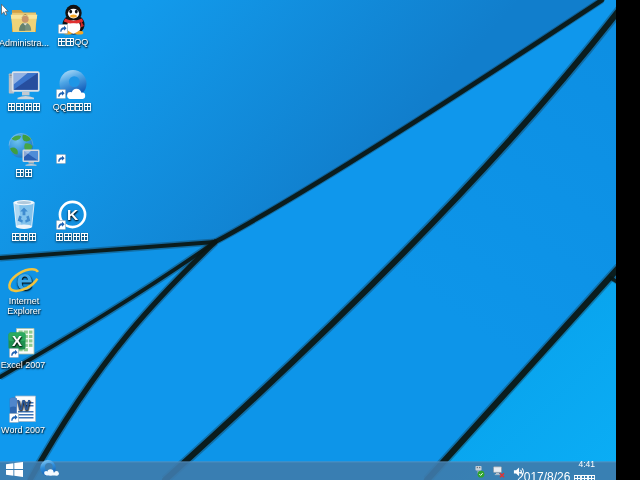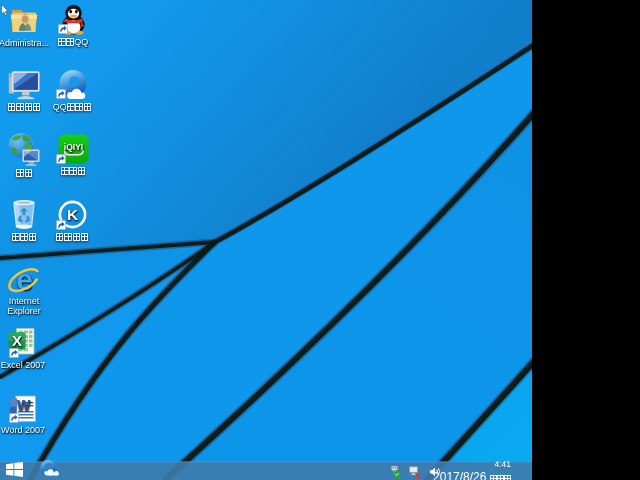--- a/index.html
+++ b/index.html
@@ -1,14 +1,14 @@
 <!DOCTYPE html>
 <html><head><meta charset="utf-8"><style>
 html,body{margin:0;padding:0;background:#000}
-#d{position:relative;width:532px;height:480px;overflow:hidden;font-family:"Liberation Sans",sans-serif}
+#d{position:relative;width:616px;height:480px;overflow:hidden;font-family:"Liberation Sans",sans-serif}
 #bg{position:absolute;left:0;top:0}
 .ic{position:absolute;color:#fff;font-size:9px;line-height:10px;text-align:center;width:64px;
  text-shadow:0 1px 2px rgba(0,0,0,.9),1px 1px 1px rgba(0,0,0,.55)}
 .ic svg{display:block;margin:0 auto}
 .lb{margin-top:2px}
 .cj{display:inline-block;width:7.2px;height:7.8px;margin:0 0.5px;vertical-align:-1px;
  background:
   linear-gradient(#fff,#fff) 0 0/7.2px 1.05px no-repeat,
   linear-gradient(#fff,#fff) 0 3.2px/7.2px 1px no-repeat,
   linear-gradient(#fff,#fff) 0 6.6px/7.2px 1.05px no-repeat,
@@ -170,34 +170,20 @@
  <rect x="14.5" y="17.5" width="17" height="12.5" rx="1.2" fill="#D2D8DE"></rect>
  <rect x="16" y="19" width="14" height="9.5" fill="#2B5FB4"></rect>
  <path d="M16,19 l14,0 0,9.5 z" fill="#4F8CD8"></path>
  <path d="M16,19 l7,0 -7,6 z" fill="#fff" opacity="0.45"></path>
  <rect x="20.5" y="30" width="5.5" height="1.6" fill="#AEB6BE"></rect>
  <path d="M17.5,32.8 q5.5,-1.6 11,0 l0,1 l-11,0 z" fill="#C6CDD4"></path>
 </svg>
 <div class="lb"><span class="cj"></span><span class="cj"></span></div>
 </div>
 
-<div class="ic" style="left:41px;top:134px">
-<svg width="31" height="30" viewBox="0 0 31 30">
- <defs>
-          <linearGradient id="iqg" x1="0" y1="0" x2="0" y2="1">
-  <stop offset="0" stop-color="#17CD17"></stop>
-            <stop offset="1" stop-color="#0AAB0A"></stop>
- </linearGradient>
-        </defs>
- <rect x="0.5" y="0.5" width="30" height="29" rx="5.5" fill="url(#iqg)"></rect>
- <text x="15.5" y="15.5" font-family="Liberation Sans, sans-serif" font-size="8.5" font-weight="bold" fill="#fff" text-anchor="middle">iQIYI</text>
- <path d="M6.5,16.5 q0,4.2 4.5,4.2 l9.5,0 q4.5,0 4.5,-4.2" fill="none" stroke="#fff" stroke-width="1.5"></path>
-</svg>
-<div class="lb"><span class="cj"></span><span class="cj"></span><span class="cj"></span></div>
-</div>
 <svg style="position:absolute;left:56px;top:154px" width="10" height="10" viewBox="0 0 10 10">
  <rect x="0.4" y="0.4" width="9.2" height="9.2" rx="1" fill="#fff" stroke="#8FA8BC" stroke-width="0.7"></rect>
  <path d="M2.2,7.8 C2.2,4.8 3.6,3.4 6,3.3 L6,1.7 L8.6,4.2 L6,6.7 L6,5.2 C4.4,5.3 3.6,6 3.5,7.8 Z" fill="#1E62B4"></path>
 </svg>
 
 <div class="ic" style="left:-8px;top:199px">
 <svg width="26" height="31" viewBox="0 0 26 31">
  <path d="M2.8,3.5 L23.2,3.5 L20.6,28 L5.4,28 Z" fill="#CFE2F2" fill-opacity="0.6" stroke="#E8F2FA" stroke-width="0.9"></path>
  <path d="M2.8,3.5 L8,3.5 L10,28 L5.4,28 Z" fill="#fff" fill-opacity="0.35"></path>
  <ellipse cx="13" cy="3.6" rx="10.3" ry="2.7" fill="#F2F8FC"></ellipse>

